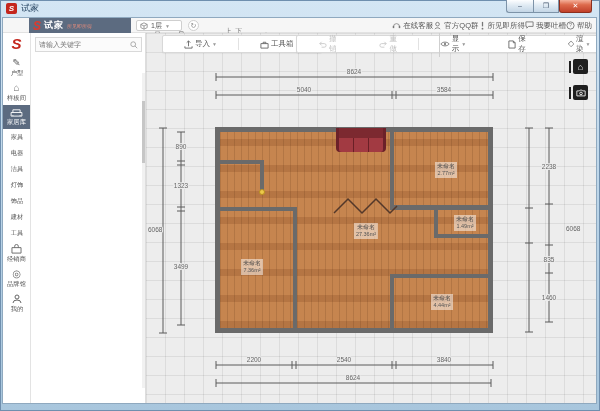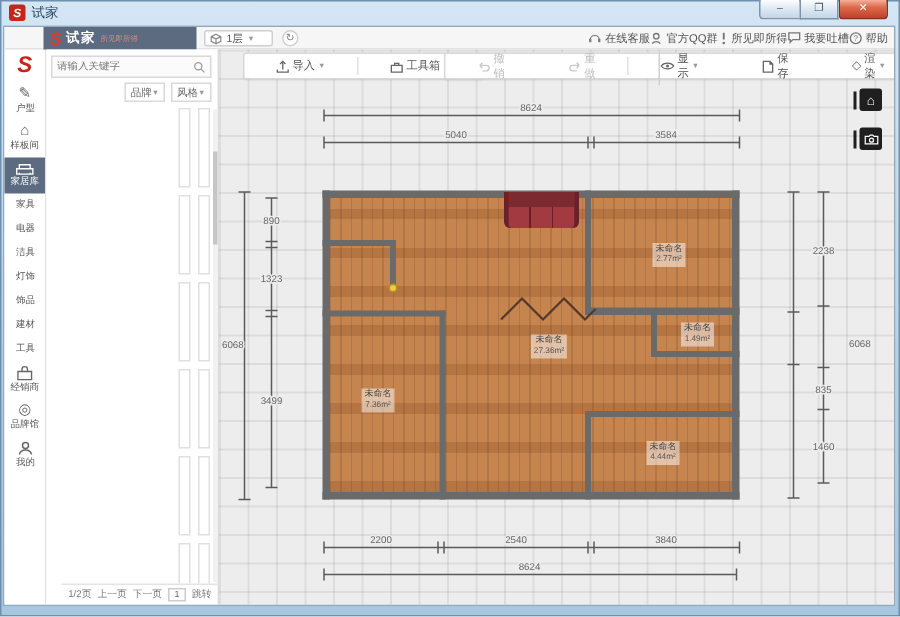--- a/index.html
+++ b/index.html
@@ -51,21 +51,21 @@
   .rail-logo { color:#c4261d; font-weight:bold; font-style:italic; font-size:15px; height:20px; }
   .rail-item { width:100%; display:flex; flex-direction:column; align-items:center; gap:1px;
     padding:3px 0; color:#555; cursor:default; }
   .rail-item .ico { font-size:10px; color:#666; }
   .rail-item.active { background:#5c6b80; color:#fff; }
   .rail-item.active .ico { color:#fff; }
   .rail-label { font-size:7px; line-height:8px; transform:scale(.9); white-space:nowrap; }
   .rail-item.textonly { padding:4px 0; }
   
   .panel { width:115px; border-right:1px solid #ddd; background:#fff; position:relative;
-    display:flex; flex-direction:column; min-height:0;align-items:flex-end; }
+    display:flex; min-height:0; }
   .search-row { margin:4px 4px 3px; height:15px; border:1px solid #d9d9d9; background:#fbfbfb;
     display:flex; align-items:center; padding:0 3px; }
   .search-row input { flex:1; border:none; outline:none; background:transparent; font-size:7px;
     color:#666; min-width:0; font-family:inherit; }
   .filter-row { margin:0 4px 4px; display:flex; gap:4px; }
   .filter { flex:1; height:13px; border:1px solid #d9d9d9; background:#fff; font-size:7px;
     color:#666; display:flex; align-items:center; justify-content:space-between; padding:0 3px; }
   .thumb-grid { flex:1; overflow:hidden; padding:0 5px; display:grid;
     grid-template-columns:1fr 1fr; grid-auto-rows:53px; gap:5px; }
   .thumb { background:#fff; border:1px solid #e0e0e0; padding:3px; }

